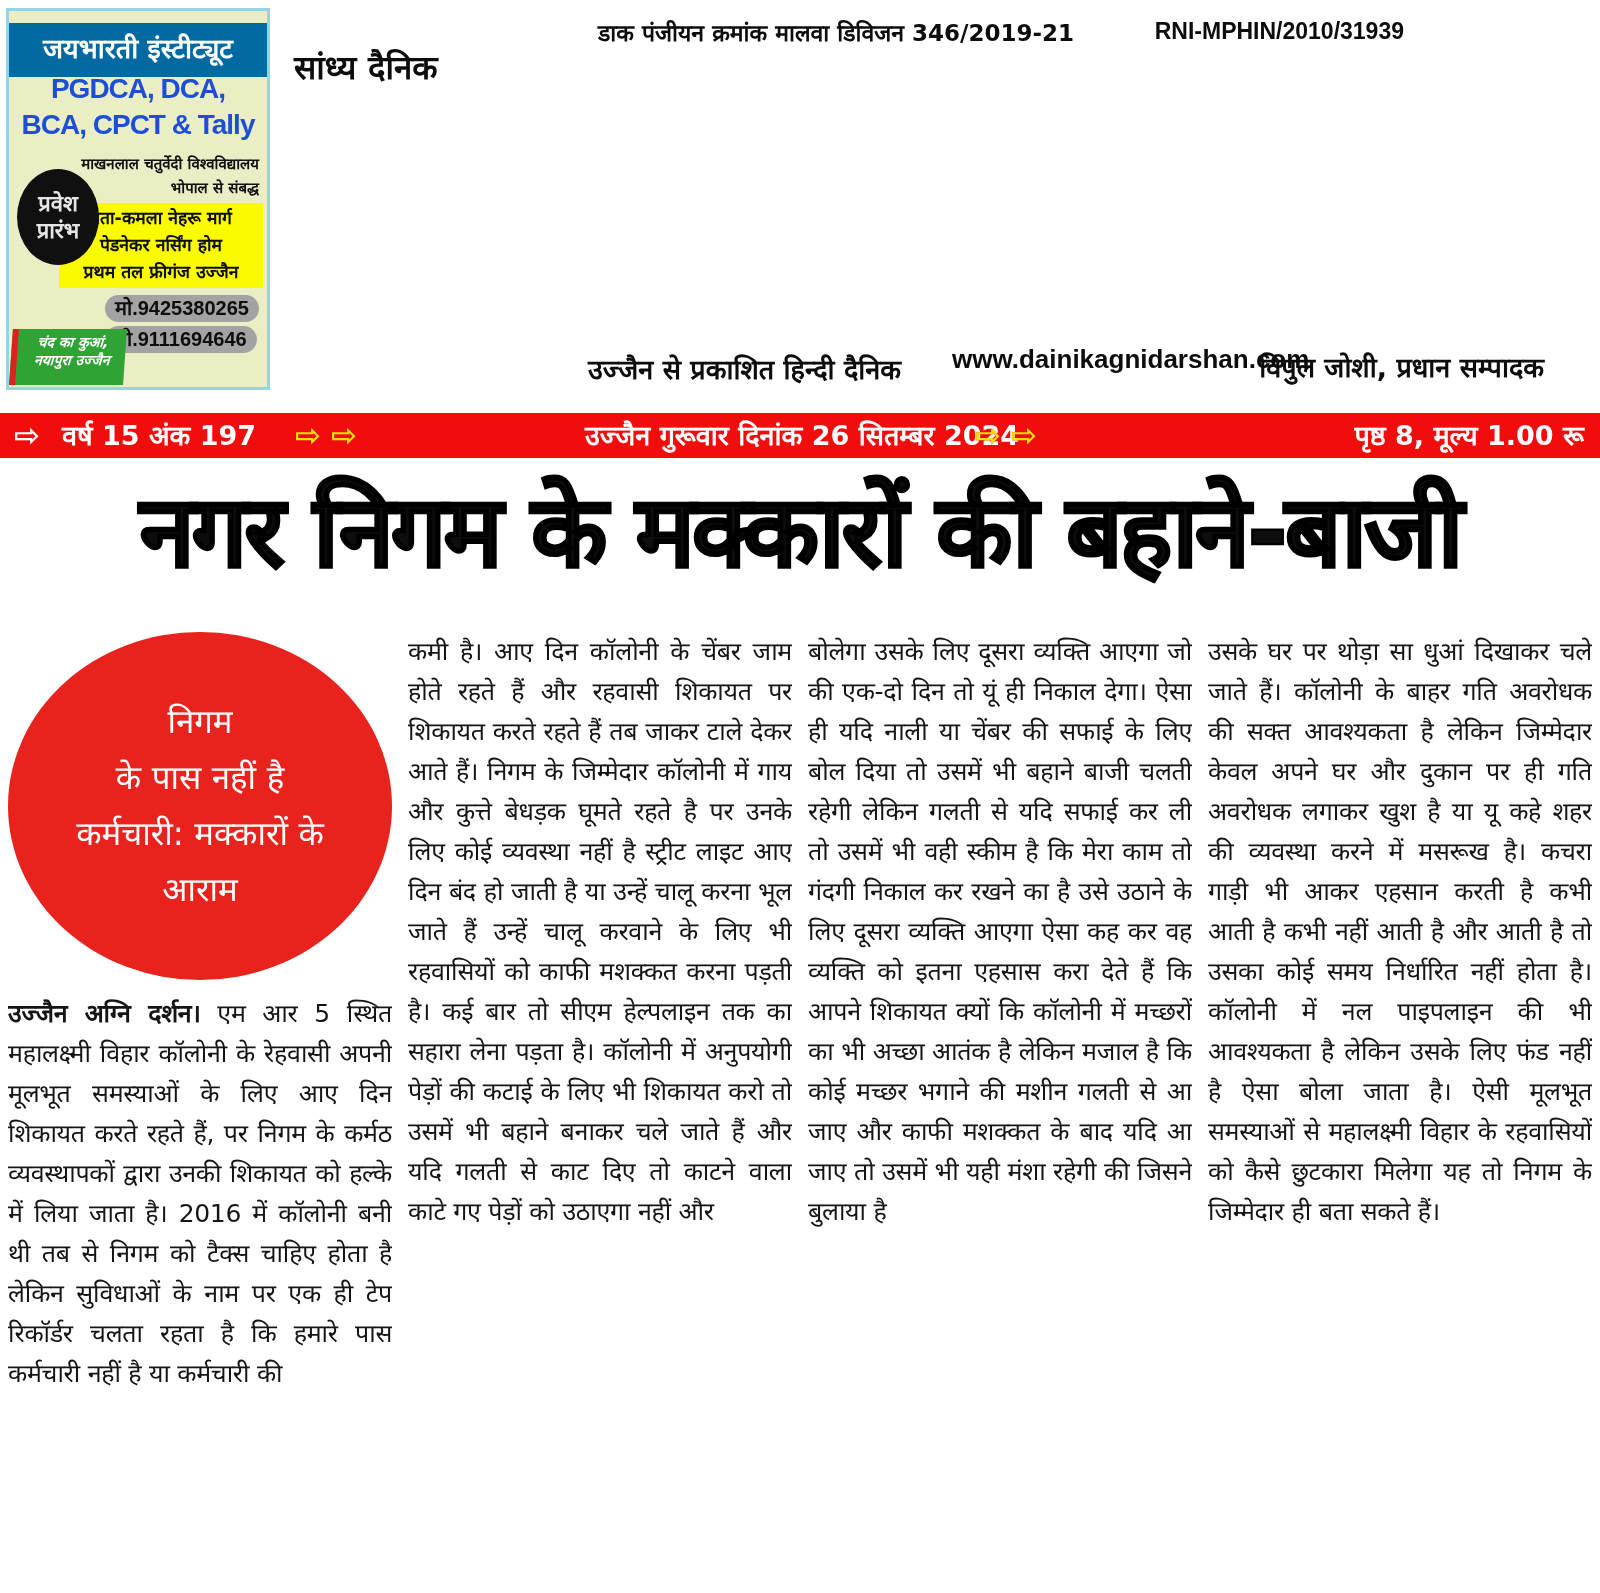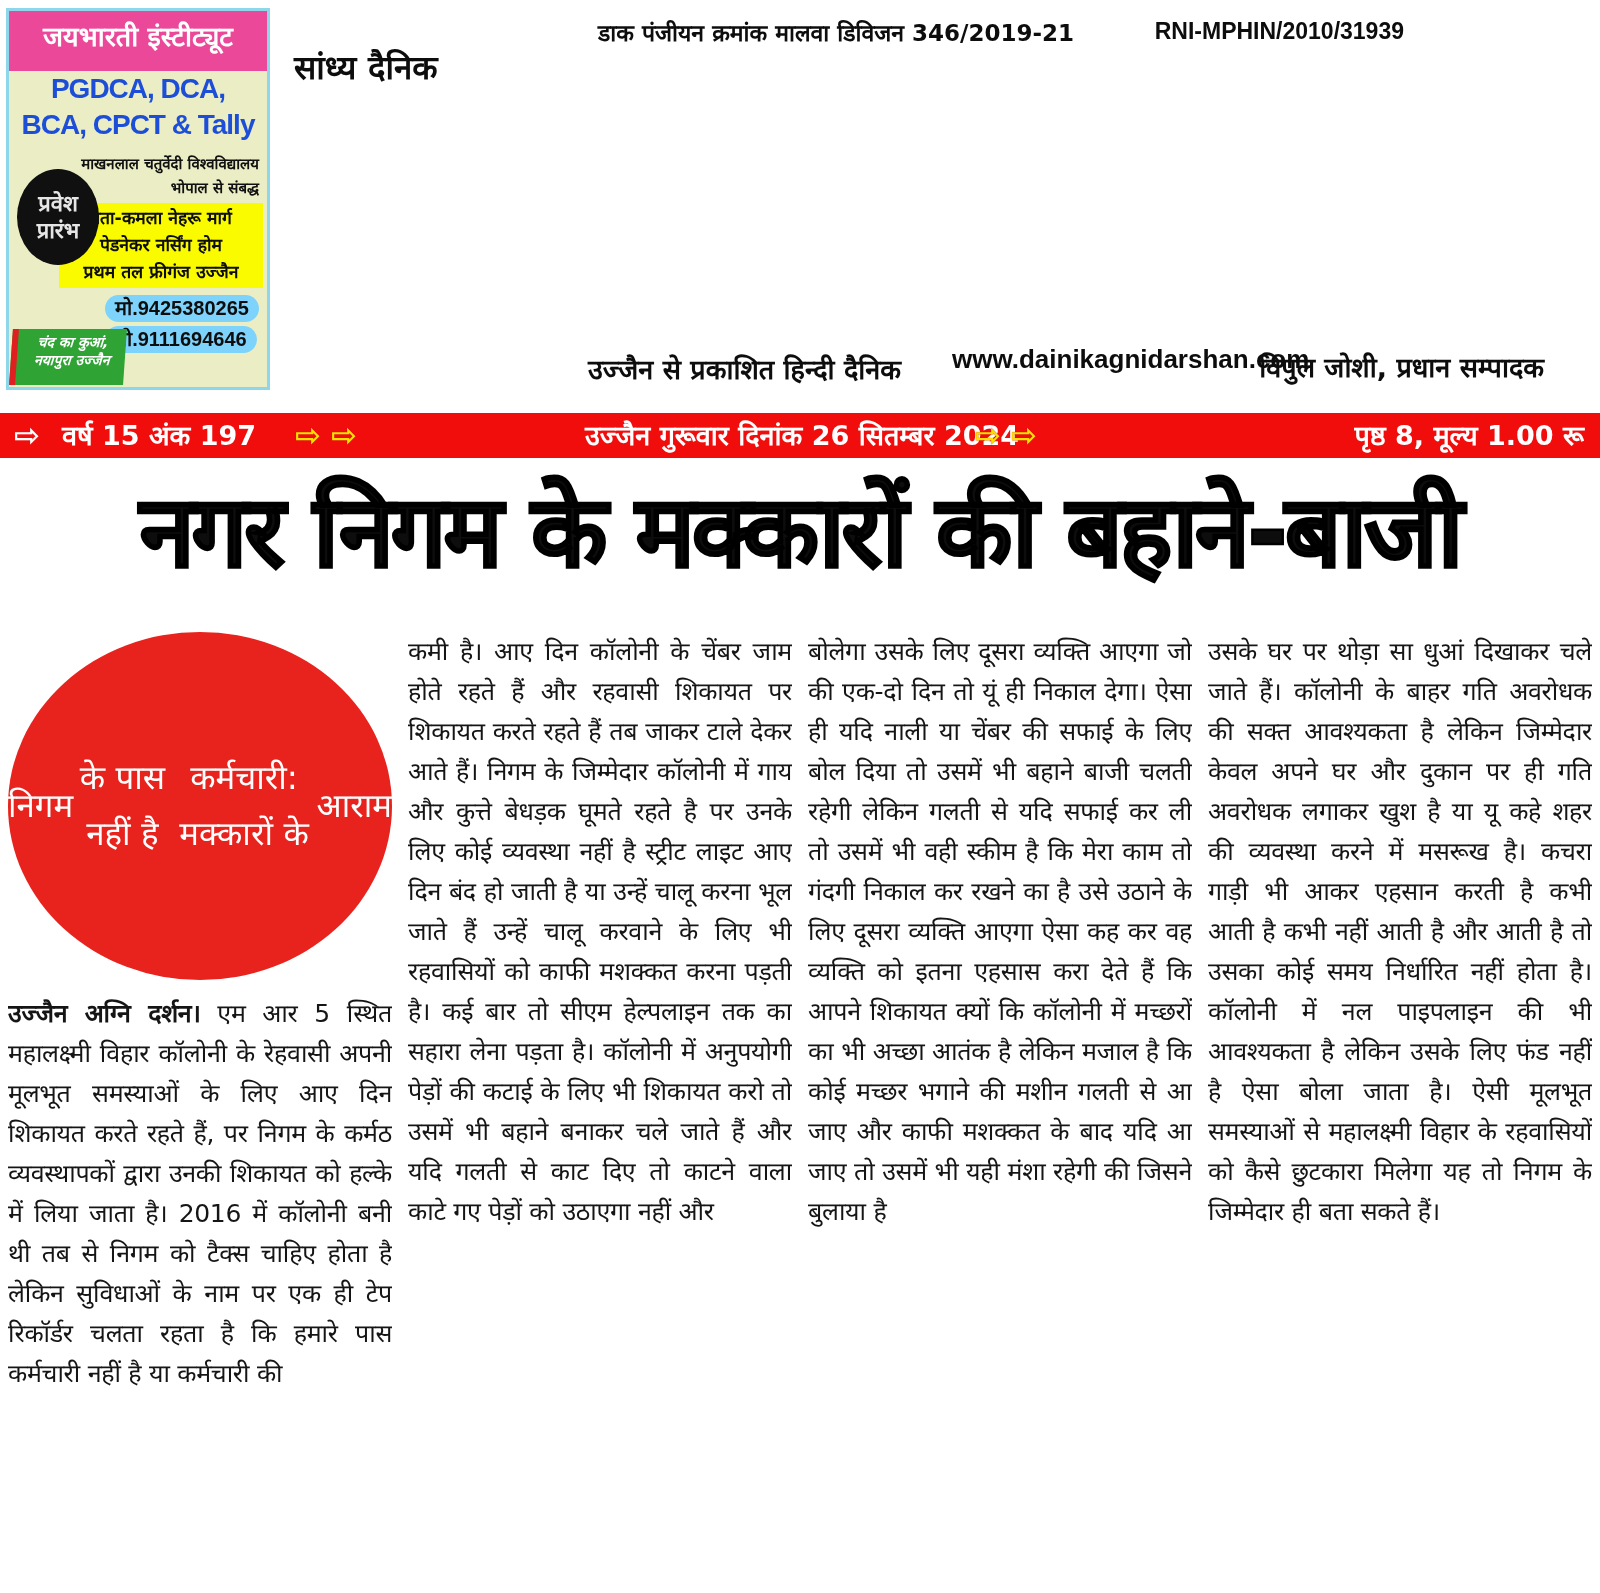--- a/index.html
+++ b/index.html
@@ -2,33 +2,33 @@
 <html><head>
 <meta charset="utf-8">
 <style>
   * { margin:0; padding:0; box-sizing:border-box; }
   body { background:#ffffff; font-family:"DejaVu Sans", sans-serif; }
   .page { position:relative; width:1600px; height:1593px; background:#fff; overflow:hidden; color:#0d0d0d; }
 
   
   .ad-box { position:absolute; left:6px; top:8px; width:264px; height:382px;
             background:#ebeec5; border:3px solid #8ed6ea; }
-  .ad-head { position:absolute; left:0; top:0; right:0; height:60px; background:#ec4899;
+  .ad-head { position:absolute; left:0; top:12px; right:0; height:54px; background:#0369a1;
              color:#fff; font-weight:bold; font-size:27px; text-align:center; line-height:52px; }
   .ad-courses { position:absolute; left:0; right:0; top:60px; text-align:center;
                 font-family:"Liberation Sans", sans-serif; font-weight:bold; font-size:28px;
                 line-height:36px; color:#1d4ed8; letter-spacing:-1px; }
   .ad-uni { position:absolute; right:8px; font-weight:bold; font-size:15px; color:#111; }
   .ad-uni1 { top:142px; } .ad-uni2 { top:166px;margin-left:6px; }
   .ad-addr { position:absolute; left:50px; right:4px; top:192px; background:#fbfb00;
              font-weight:bold; font-size:17.5px; line-height:27px; text-align:center; padding:2px 2px; }
   .ad-circle { position:absolute; left:8px; top:158px; width:82px; height:96px; background:#101010;
                border-radius:50%; color:#e5e5e5; font-weight:bold; font-size:22px; line-height:27px;
                display:flex; flex-direction:column; align-items:center; justify-content:center; }
-  .ad-phone { position:absolute; left:96px; height:27px; background:#7dd3fc; border-radius:14px;
+  .ad-phone { position:absolute; left:96px; height:27px; background:#a3a3a3; border-radius:14px;
               font-weight:bold; font-size:20px; line-height:27px; padding:0 10px;
               font-family:"Liberation Sans", sans-serif; }
   .ad-ph1 { top:284px; } .ad-ph2 { top:315px; }
   .ad-branch { position:absolute; left:2px; bottom:2px; width:114px; height:56px; background:#2fa435;
                border-left:6px solid #e02020; color:#fff; font-weight:bold; font-style:italic;
                font-size:14px; line-height:18px; padding:4px 2px 2px 4px; text-align:center;
                transform:skewX(-4deg); }
 
   
   .masthead { position:absolute; left:280px; top:0; width:1314px; height:412px; }
@@ -63,21 +63,21 @@
               font-weight:bold; font-size:99px; line-height:1.5; white-space:nowrap;
               letter-spacing:-3px; -webkit-text-stroke:2.5px #000; }
 
   
   .article { position:absolute; left:8px; right:8px; top:632px; bottom:0;
              display:flex; gap:16px; }
   .col { flex:1; overflow:hidden; }
   .body-text { font-size:25px; line-height:40px; text-align:justify; letter-spacing:-0.3px; color:#151515; }
   .dateline { font-weight:bold; }
   .callout { width:100%; height:348px; background:#e8231d; border-radius:50%;
-             color:#fff; display:flex; flex-direction:row; align-items:center; justify-content:center;
+             color:#fff; display:flex; flex-direction:column; align-items:center; justify-content:center;
              text-align:center; font-size:33px; line-height:56px; margin-bottom:14px; }
   .callout span { display:block; }
 </style>
 </head>
 <body>
 
 <div class="page">
 
   <div class="ad-box">
     <div class="ad-head">जयभारती इंस्टीट्यूट</div>

